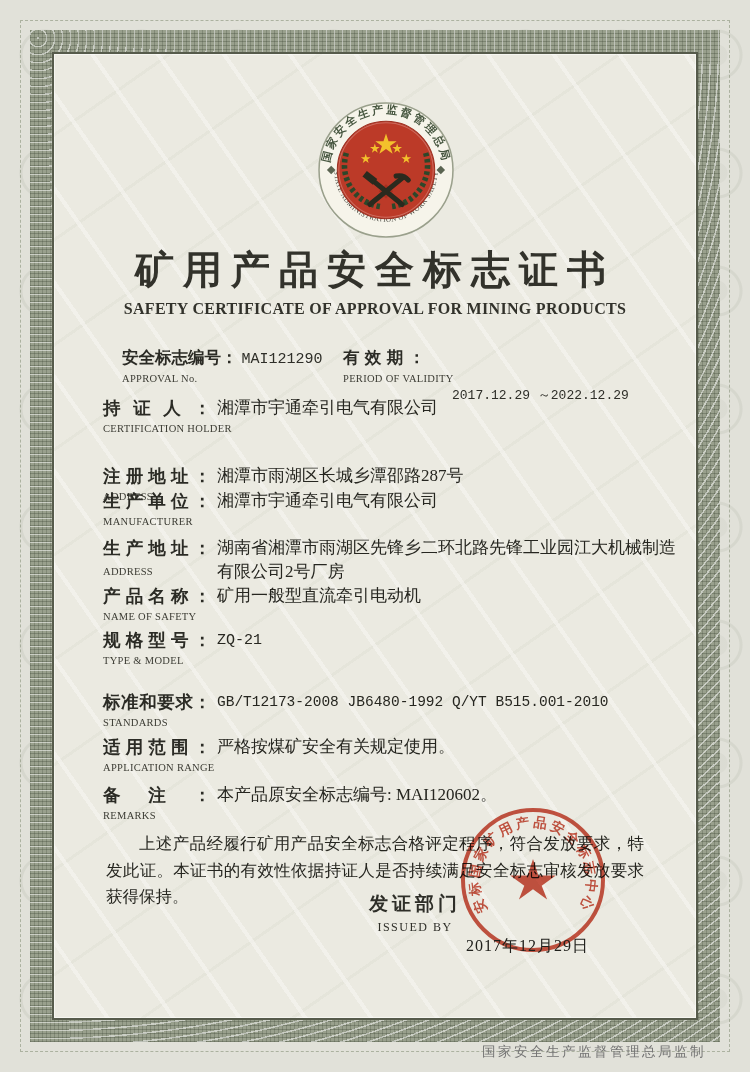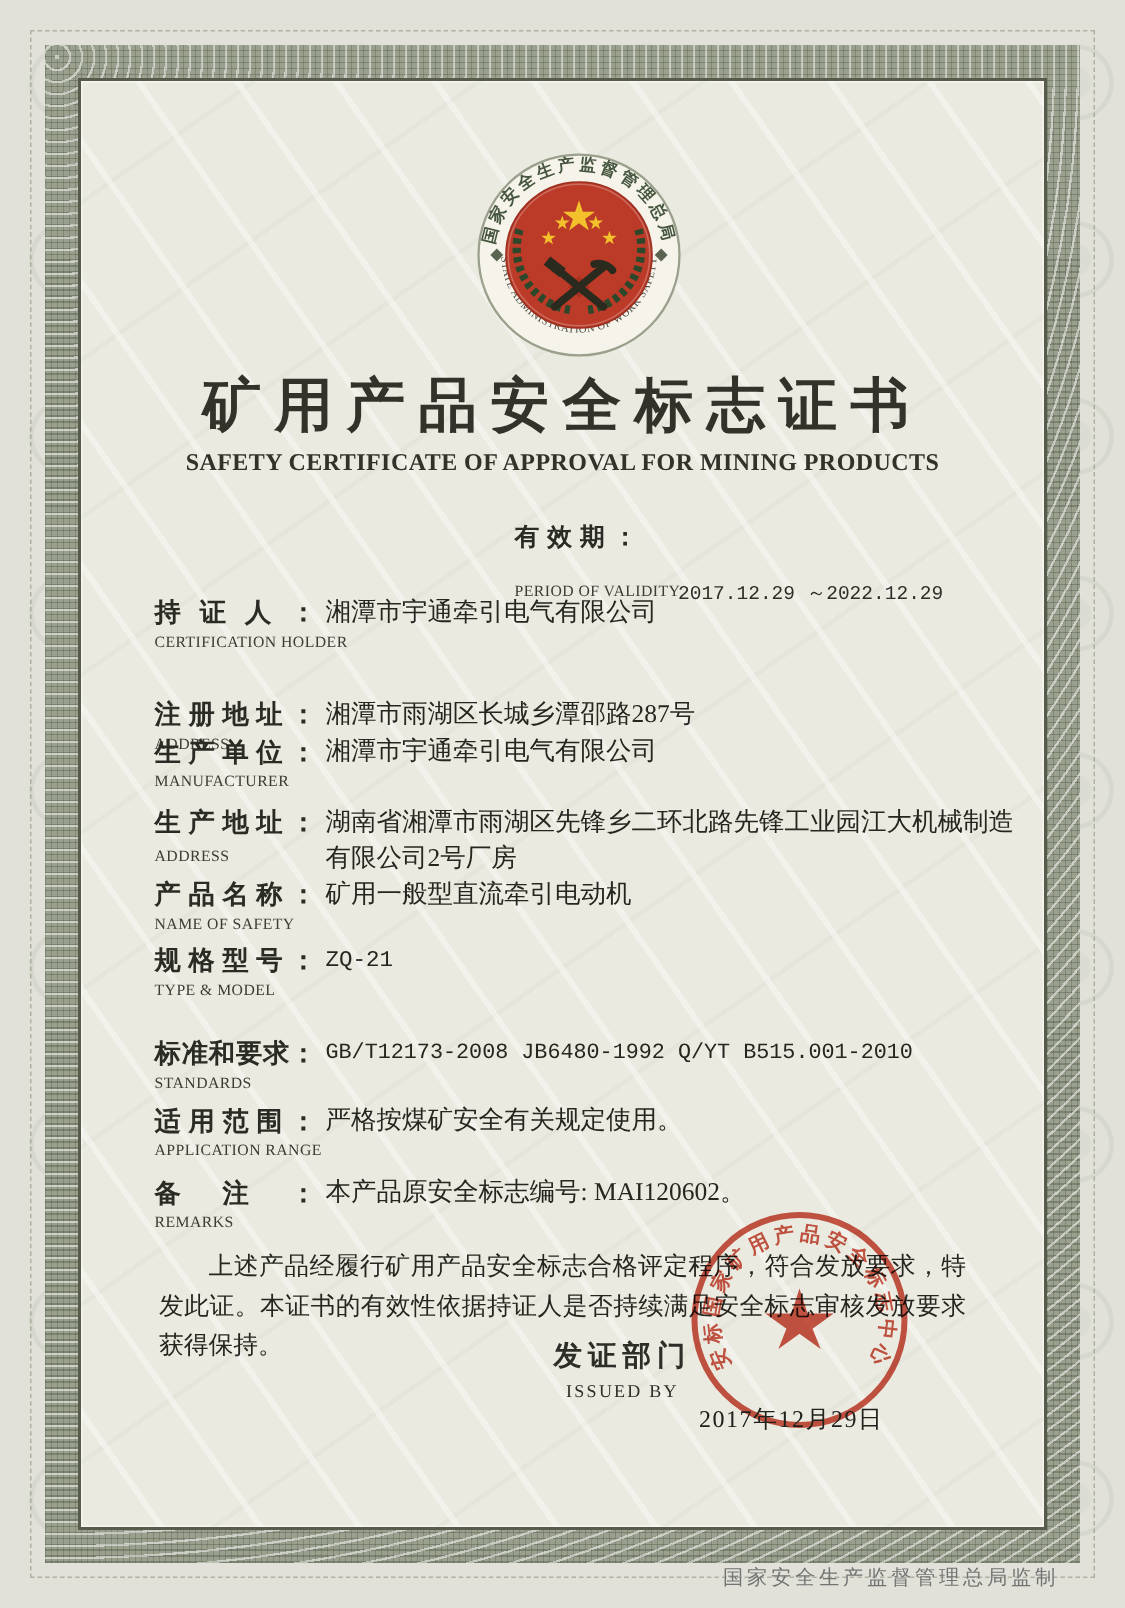--- a/index.html
+++ b/index.html
@@ -107,23 +107,28 @@
     <rect x="63" y="84" width="10" height="10" transform="rotate(45 68 89)" fill="#a8301f"></rect>
     <path d="M52,76 L84,102" stroke="#2a2a1e" stroke-width="5" stroke-linecap="round"></path>
     <path d="M84,76 L52,102" stroke="#2a2a1e" stroke-width="5" stroke-linecap="round"></path>
     <rect x="46" y="72" width="13" height="7" transform="rotate(38 52 75)" fill="#2a2a1e"></rect>
     <path d="M78,74 a12,12 0 0 1 12,4" fill="none" stroke="#2a2a1e" stroke-width="5" stroke-linecap="round"></path>
   </svg>
 
   <div class="abs zh-title">矿用产品安全标志证书</div>
   <div class="abs en-title">SAFETY CERTIFICATE OF APPROVAL FOR MINING PRODUCTS</div>
 
+  <div class="abs" style="left:122px; top:347px;">
+    <span class="lbl-zh">安全标志编号：</span>
+    <span class="mono" style="font-size:15px;">MAI121290</span>
+    <div class="lbl-en" style="margin-top:4px;">APPROVAL No.</div>
+  </div>
   <div class="abs" style="left:343px; top:347px;">
     <span class="lbl-zh jz" style="width:82px;">有效期：</span>
-    <div class="lbl-en" style="margin-top:20px;">PERIOD OF VALIDITY</div>
+    <div class="lbl-en" style="margin-top:4px;">PERIOD OF VALIDITY</div>
   </div>
   <div class="abs mono" style="left:452px; top:350px; font-size:13px;margin-top:36px;">2017.12.29 ～2022.12.29</div>
 
   <div class="abs field" style="top:396px;">
     <div class="zh-line">
         <span class="f-label">持证人：</span>
         <span class="f-value">湘潭市宇通牵引电气有限公司</span>
       </div>
     <div class="f-en">CERTIFICATION HOLDER</div>
   </div>

